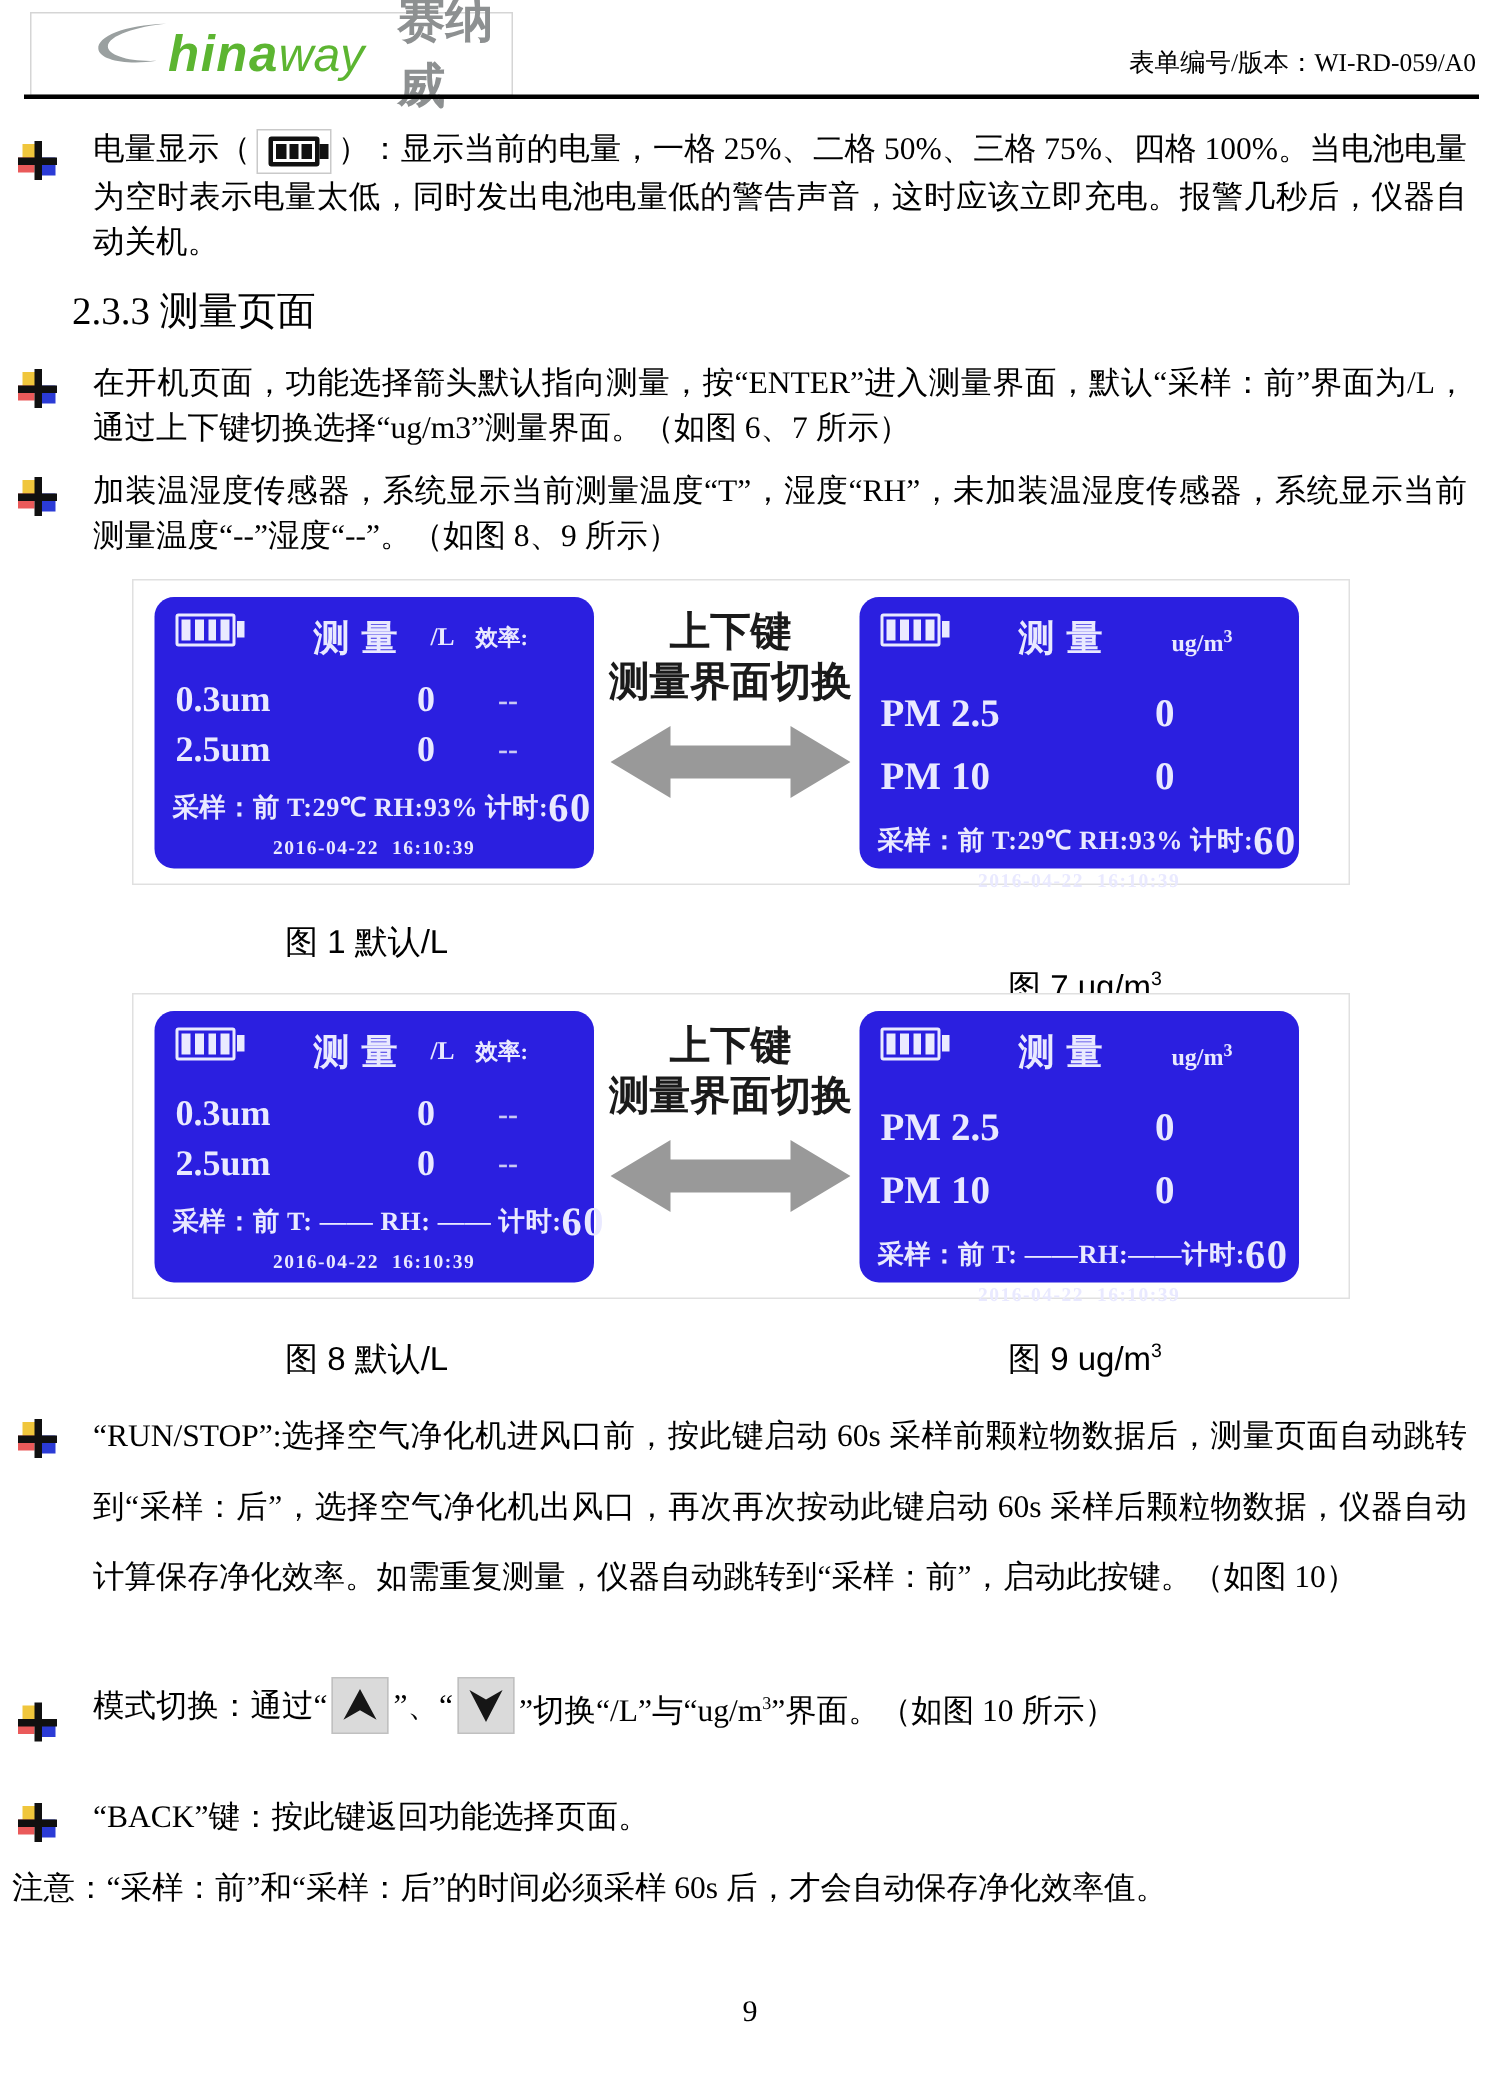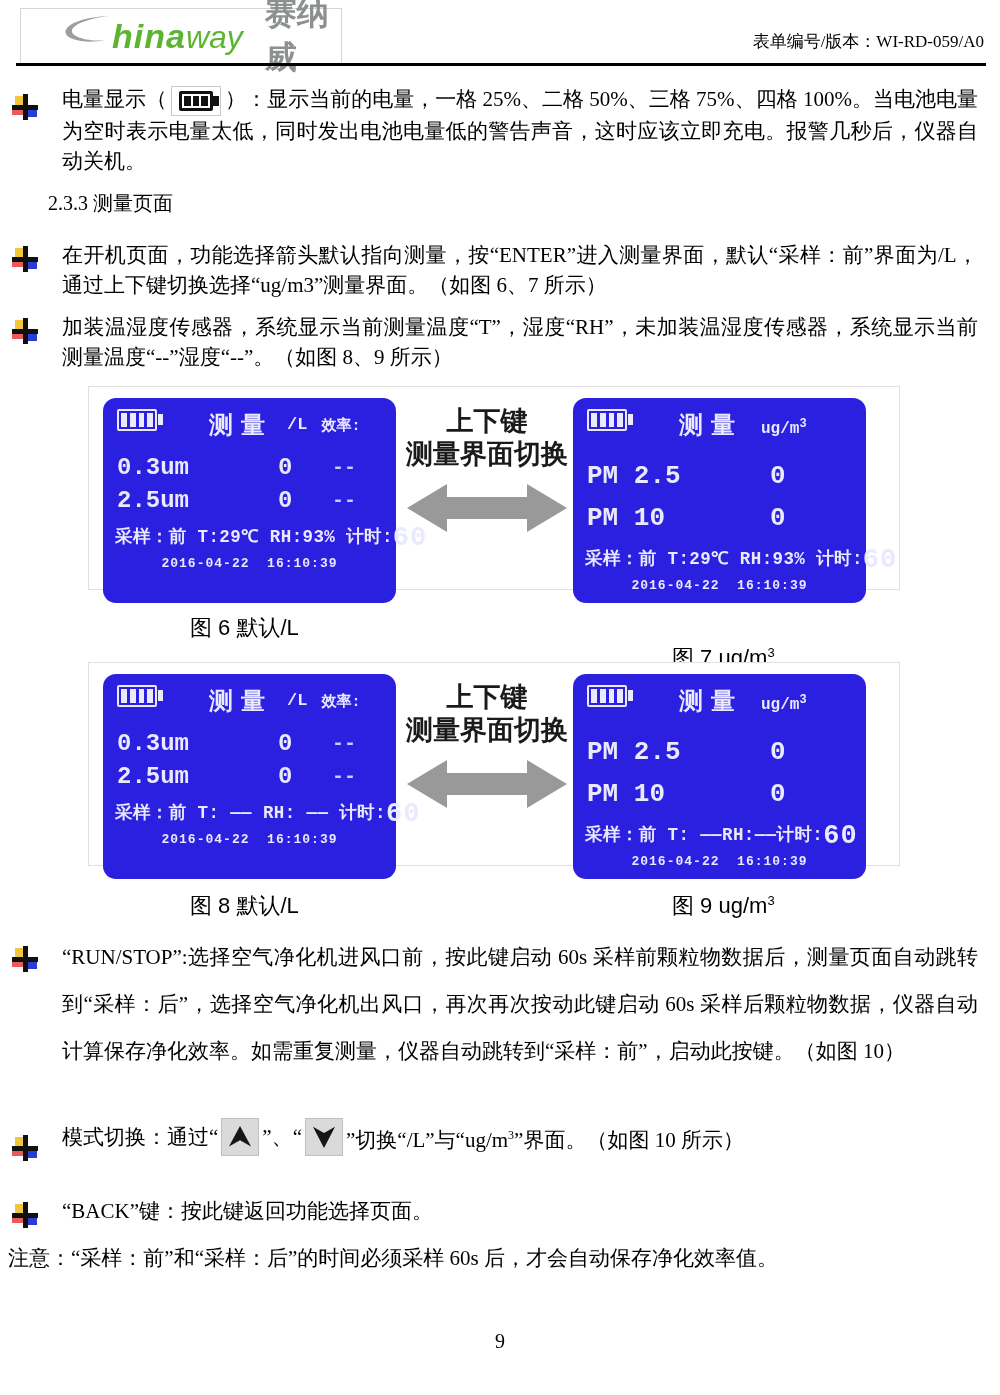--- a/index.html
+++ b/index.html
@@ -36,41 +36,41 @@
   .para{ position:absolute; left:62px; width:916px; font-size:21px; line-height:30px; text-align:justify; }
 
   
   .txt-batt-box{ display:inline-block; border:1px solid #c9c9c9; background:#fff;
     padding:4px 7px; margin:0 4px; vertical-align:middle; }
   .txt-batt{ position:relative; width:34px; height:20px; border:3px solid #111;
     border-radius:2px; display:flex; gap:2px; padding:2px; }
   .txt-batt i{ flex:1; background:#111; }
   .txt-batt:after{ content:""; position:absolute; right:-9px; top:2px; width:6px; height:10px; background:#111; }
 
-  .section-title{ position:absolute; left:48px; top:190px; font-size:20px; }
+  .section-title{ position:absolute; left:48px; top:190px; font-size:26px; }
 
   
   .fig-group{ position:absolute; left:88px; width:812px; height:204px;
     border:1px solid #e0e0e0; background:#fff; }
   .lcd{
-    position:absolute; top:11px; width:293px; height:205px;
+    position:absolute; top:11px; width:293px; height:181px;
     background:#2b1fe0; border-radius:13px; color:#e9e9ff;
-    font-family:Liberation Mono, monospace; font-weight:bold;
+    font-family:Liberation Serif, serif; font-weight:bold;
   }
   .lcd-left{ left:14px; }
   .lcd-right{ left:484px; }
   .lcd-head{ display:flex; align-items:flex-start; padding:11px 12px 0 14px; }
   .lcd-batt{ position:relative; width:40px; height:22px; border:2px solid #eaeaff;
     border-radius:2px; display:flex; gap:3px; padding:2px; flex:none; }
   .lcd-batt i{ flex:1; background:#eaeaff; }
   .lcd-batt:after{ content:""; position:absolute; right:-8px; top:3px; width:5px; height:11px; background:#eaeaff; }
   .lcd-title{ font-size:24px; letter-spacing:8px; margin-left:52px; }
   .lcd-unitL{ font-size:17px; margin-left:14px; margin-top:6px; }
   .lcd-eff{ font-size:15px; margin-left:14px; margin-top:7px; }
-  .lcd-unitR{ font-size:16px; margin-left:18px; margin-top:8px; }
+  .lcd-unitR{ font-size:16px; margin-left:38px; margin-top:8px; }
   .lcd-rows{ padding:10px 14px 0 14px; }
   .lcd-row{ display:flex; align-items:center; height:33px; font-size:24px; }
   .lcd-row .val{ margin-left:auto; }
   .lcd-left .lcd-row .val{ width:84px; text-align:left; padding-left:30px; }
   .lcd-right .lcd-row .val{ width:110px; text-align:left; padding-left:28px; font-size:26px; }
   .lcd-row .eff{ width:50px; font-size:20px; color:#c9c9f4; text-align:left; }
   .lcd-status{ padding:6px 8px 0 12px; font-size:17.5px; letter-spacing:0.4px; white-space:nowrap; }
   .lcd-status .timer{ font-size:27px; vertical-align:-3px; letter-spacing:1px; }
   .lcd-date{ text-align:center; font-size:13px; letter-spacing:1px; padding-top:3px; }
   .lcd-right .lcd-rows{ padding-top:14px; }
@@ -198,21 +198,21 @@
         <div class="lcd-row">
           <span>PM 10</span>
           <span class="val">0</span>
         </div>
       </div>
       <div class="lcd-status"><span>采样：前 T:29℃ RH:93% 计时:</span><span class="timer">60</span></div>
       <div class="lcd-date"><span>2016-04-22</span>&nbsp;&nbsp;<span>16:10:39</span></div>
     </div>
   </div>
 
-  <div class="caption" style="left:190px; top:613px">图 6 默认/L</div>
+  <div class="caption" style="left:190px; top:613px">图 1 默认/L</div>
   <div class="caption" style="left:672px; top:643px"><span>图 7 ug/m</span><sup>3</sup></div>
 
   <div class="fig-group" style="top:662px">
     <div class="lcd lcd-left">
       <div class="lcd-head">
         <span class="lcd-batt">
             <i></i>
             <i></i>
             <i></i>
             <i></i>

